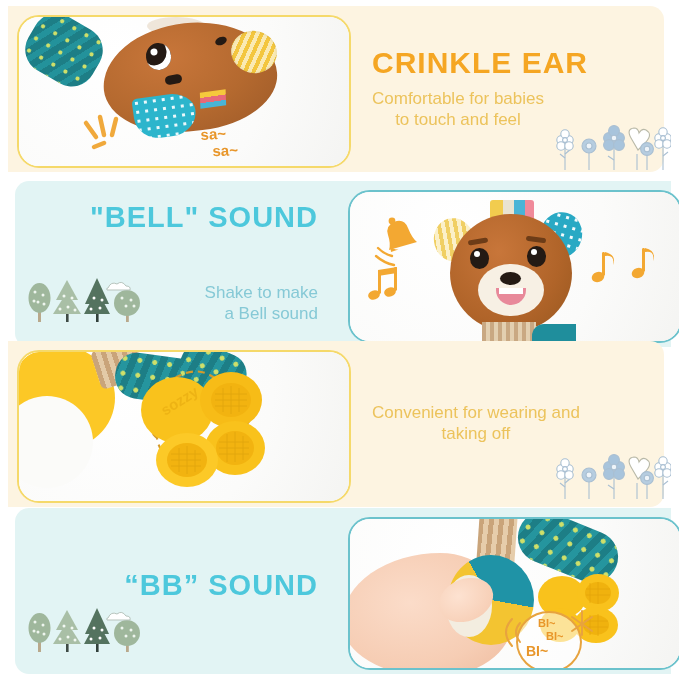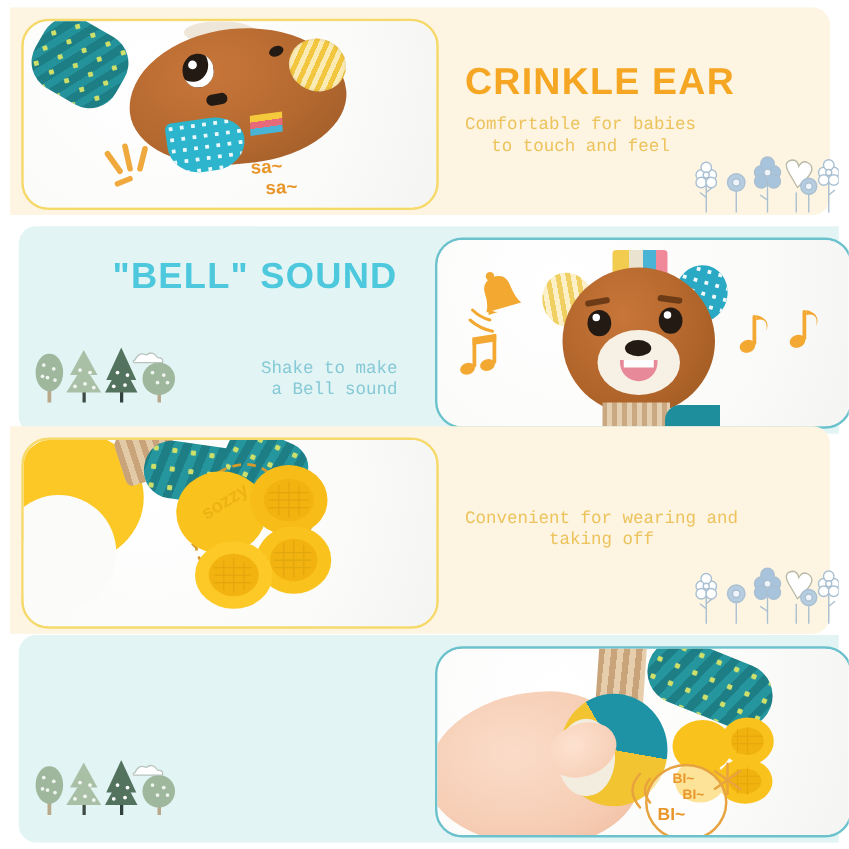--- a/index.html
+++ b/index.html
@@ -28,21 +28,21 @@
        radial-gradient(circle at 30% 25%, #ffffff 0%, #fbfbfa 60%, #f4f4f2 100%);}
 
   
   .txt{position:absolute;top:0;height:166px;width:300px;
        display:flex;flex-direction:column;justify-content:center;}
   .txt.left{left:30px;align-items:flex-end;text-align:right;}
   .txt.right{left:360px;align-items:flex-start;text-align:center;margin-left:12px;}
   .h{font-weight:bold;letter-spacing:1px;line-height:1;margin-bottom:11px;}
   .h.amber{color:#f5a623;font-size:30px;}
   .h.cyan{color:#4dc8dc;font-size:29px;}
-  .sub{line-height:1.22;font-size:14px;font-family:Liberation Mono, monospace;}
+  .sub{line-height:1.22;font-size:17px;}
   .sub.amber{color:#ecc35c;}
   .sub.cyan{color:#86c9d6;margin-top:40px;}
 
   
   .deco{position:absolute;pointer-events:none;}
   .flowers{width:120px;height:48px;}
   .trees{width:118px;height:50px;}
 
   
   .b1head{position:absolute;left:84px;top:6px;width:174px;height:108px;
@@ -435,20 +435,21 @@
           </g>
         <circle cx="112" cy="14" r="2.4" fill="#fff"></circle>
       </g>
     </svg>
   </div>
 
   <div class="panel" style="top:508px;">
     <div class="band mint left"></div>
 
     <div class="txt left" style="left:18px;">
+      <div class="h cyan">“BB” SOUND</div>
     </div>
 
     <div class="photo teal right">
       <div class="bg"></div>
       <div class="rope"></div>
       <div class="hStrap"></div>
       <svg class="hTeeth" viewBox="0 0 92 78">
         <g fill="#f9c21c">
           <ellipse cx="30" cy="30" rx="24" ry="21"></ellipse>
           <ellipse cx="66" cy="26" rx="21" ry="19"></ellipse>

